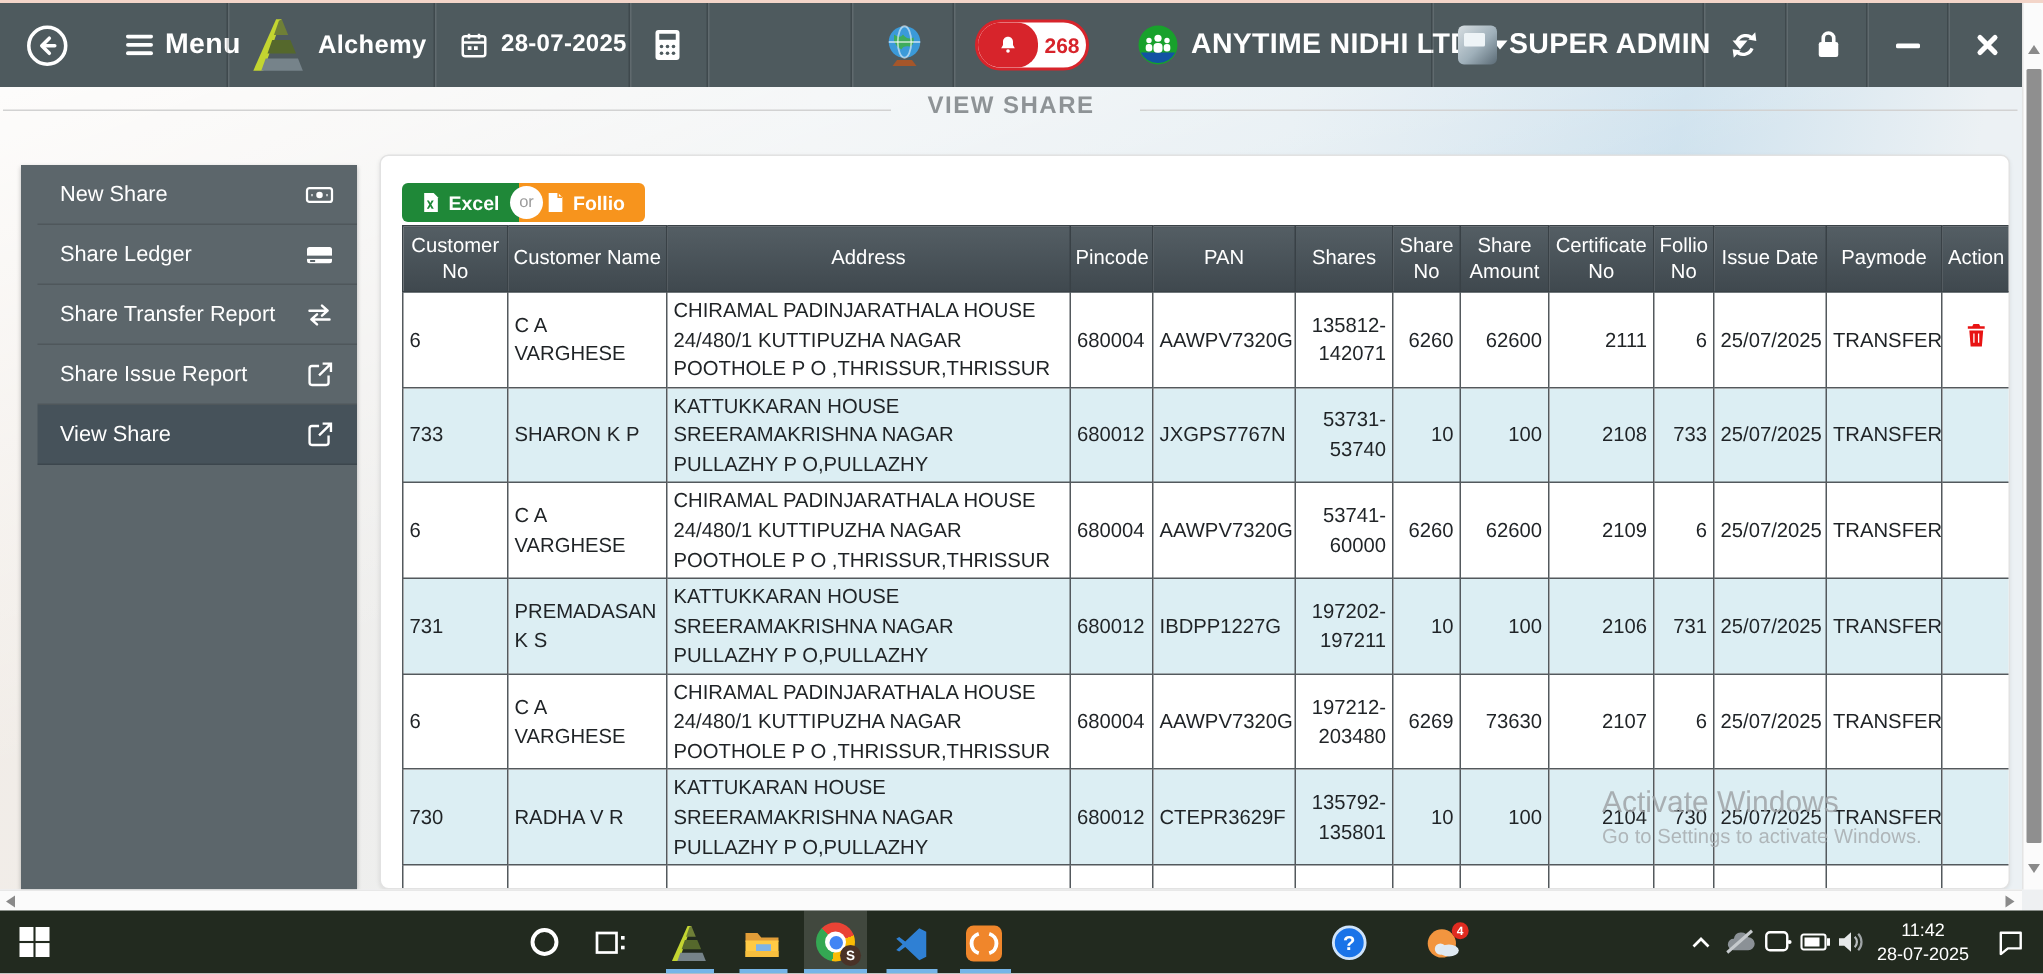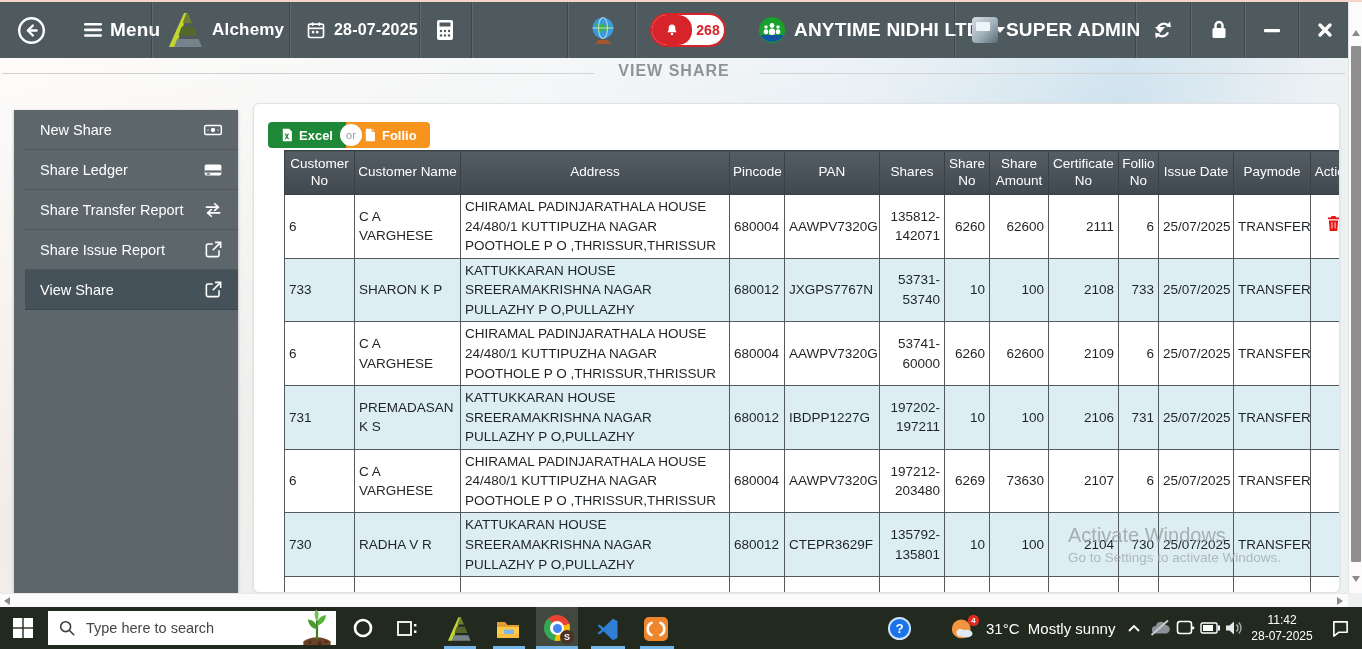--- a/index.html
+++ b/index.html
@@ -47,21 +47,21 @@
 
   
   #card { left:253px; top:45px; width:1087px; height:490px; background:#fff; border:1px solid #e2e2e2; border-radius:6px; box-shadow:0 1px 3px rgba(0,0,0,.08); overflow:hidden; }
   #toolbar { position:absolute; left:14px; top:18px; height:26px; display:flex; }
   .btn { height:26px; display:flex; align-items:center; gap:6px; padding:0 13px; color:#fff; font-size:13px; font-weight:bold; border:none; cursor:pointer; }
   #btn-excel { background:#1f8838; border-radius:4px 0 0 4px; }
   #btn-print { background:#f7941d; border-radius:0 4px 4px 0; padding-left:18px; }
   #or-badge { position:absolute; left:72px; top:2px; width:22px; height:22px; background:#fff; border-radius:50%; color:#9b9b9b; font-size:11px; display:flex; align-items:center; justify-content:center; z-index:2; }
 
   
-  #share-table { position:absolute; left:30px; top:46px; width:1072px; border-collapse:collapse; table-layout:fixed;padding-left:15px; }
+  #share-table { position:absolute; left:14px; top:46px; width:1072px; border-collapse:collapse; table-layout:fixed;padding-left:15px; }
   #share-table th { background:linear-gradient(#545e64,#3f484e); color:#fff; font-weight:normal; font-size:13.5px; border:1px solid #394146; height:44px; padding:2px 3px; line-height:1.25; }
   #share-table td { border:1px solid #53595d; font-size:13.5px; color:#1f2326; padding:2px 4px; vertical-align:middle; line-height:1.45; white-space:pre-line; overflow:hidden; }
   #share-table tr.data-row { height:63px; }
   #share-table tr.stripe td { background:#dceef3; }
   .al { text-align:left; } .ar { text-align:right; } .ac { text-align:center; }
   td.c-issue_date { padding:2px 1px; }
   .trash { cursor:pointer; display:inline-block; }
 
   
   #watermark { position:absolute; left:1068px; top:466px; width:260px; text-align:left; color:#9fa4a7; opacity:.85; pointer-events:none; z-index:5; }
@@ -489,37 +489,20 @@
 <div id="taskbar" class="abs">
   <div class="tk" style="left:12px; top:10px;">
     <svg width="22" height="22" viewBox="0 0 22 22">
         <rect x="1" y="1" width="9.3" height="9.3" fill="#fff"></rect>
         <rect x="11.7" y="1" width="9.3" height="9.3" fill="#fff"></rect>
         <rect x="1" y="11.7" width="9.3" height="9.3" fill="#fff"></rect>
         <rect x="11.7" y="11.7" width="9.3" height="9.3" fill="#fff"></rect>
       </svg>
   </div>
 
-  <div id="searchbox" class="abs">
-    <svg width="18" height="18" viewBox="0 0 20 20">
-        <circle cx="8.5" cy="8.5" r="5.5" fill="none" stroke="#3c4043" stroke-width="1.8"></circle>
-        <line x1="12.8" y1="12.8" x2="17.5" y2="17.5" stroke="#3c4043" stroke-width="1.8" stroke-linecap="round"></line>
-      </svg>
-    <span class="ph">Type here to search</span>
-    <svg id="search-plant" width="34" height="40" viewBox="0 0 34 44">
-      <path d="M2 40 q15 -9 30 0 v4 H2 z" fill="#6b4226"></path>
-      <circle cx="9" cy="41" r="2" fill="#4e2f19"></circle>
-        <circle cx="20" cy="42" r="2.2" fill="#4e2f19"></circle>
-        <circle cx="27" cy="40.5" r="1.6" fill="#4e2f19"></circle>
-      <path d="M17 38 V17" stroke="#3f7d26" stroke-width="2.4" fill="none"></path>
-      <path d="M17 27 q-9 -2 -10 -11 q9 1 10 9 z" fill="#4c9a2a"></path>
-      <path d="M17 23 q9 -3 10 -12 q-9 1 -10 10 z" fill="#57b33a"></path>
-      <path d="M17 18 q-5 -7 -1 -13 q5 4 1 13 z" fill="#6cc24a"></path>
-    </svg>
-  </div>
 
   <div class="tk" style="left:350px; top:8px; width:26px; height:26px;">
     <svg width="22" height="22" viewBox="0 0 22 22">
         <circle cx="11" cy="11" r="8" fill="none" stroke="#fff" stroke-width="2.6"></circle>
       </svg>
   </div>
   <div class="tk" style="left:394px; top:9px; width:26px; height:26px;">
     <svg width="24" height="22" viewBox="0 0 24 22">
         <rect x="3" y="4" width="13" height="13" fill="none" stroke="#fff" stroke-width="1.8"></rect>
         <rect x="19" y="6" width="2.4" height="2.4" fill="#fff"></rect>
@@ -575,23 +558,20 @@
 
   <div class="tk" style="left:948px; top:6px; width:34px; height:30px;">
     <svg width="32" height="30" viewBox="0 0 34 30">
       <circle cx="13" cy="16" r="10" fill="#f2953f"></circle>
       <circle cx="12" cy="20" r="4" fill="#e3ecf4"></circle>
         <ellipse cx="18" cy="21" rx="7" ry="4.2" fill="#dfe9f2"></ellipse>
       <circle cx="26" cy="7" r="6" fill="#e02b20"></circle>
       <text x="26" y="10" text-anchor="middle" font-size="8.5" font-weight="bold" fill="#fff" font-family="Liberation Sans, sans-serif">4</text>
     </svg>
   </div>
-  <div class="tk" style="left:986px; top:0; height:42px;">
-    <span id="weather-text"><span>31°C</span>&nbsp;&nbsp;<span>Mostly sunny</span></span>
-  </div>
 
   <div class="tk" style="left:1124px; top:12px; width:20px; height:18px;">
     <svg width="14" height="10" viewBox="0 0 14 10">
         <path d="M2 8 L7 3 L12 8" fill="none" stroke="#fff" stroke-width="1.8"></path>
       </svg>
   </div>
   <div class="tk" style="left:1148px; top:11px; width:24px; height:20px;">
     <svg width="22" height="18" viewBox="0 0 22 18">
         <path d="M6.5 14.5 a3.8 3.8 0 0 1 .4-7.6 a5 5 0 0 1 9.6-1 a4.2 4.2 0 0 1 0 8.6 z" fill="#8b9196"></path>
         <line x1="2.5" y1="16" x2="19" y2="1.5" stroke="#c6cacd" stroke-width="2"></line>

